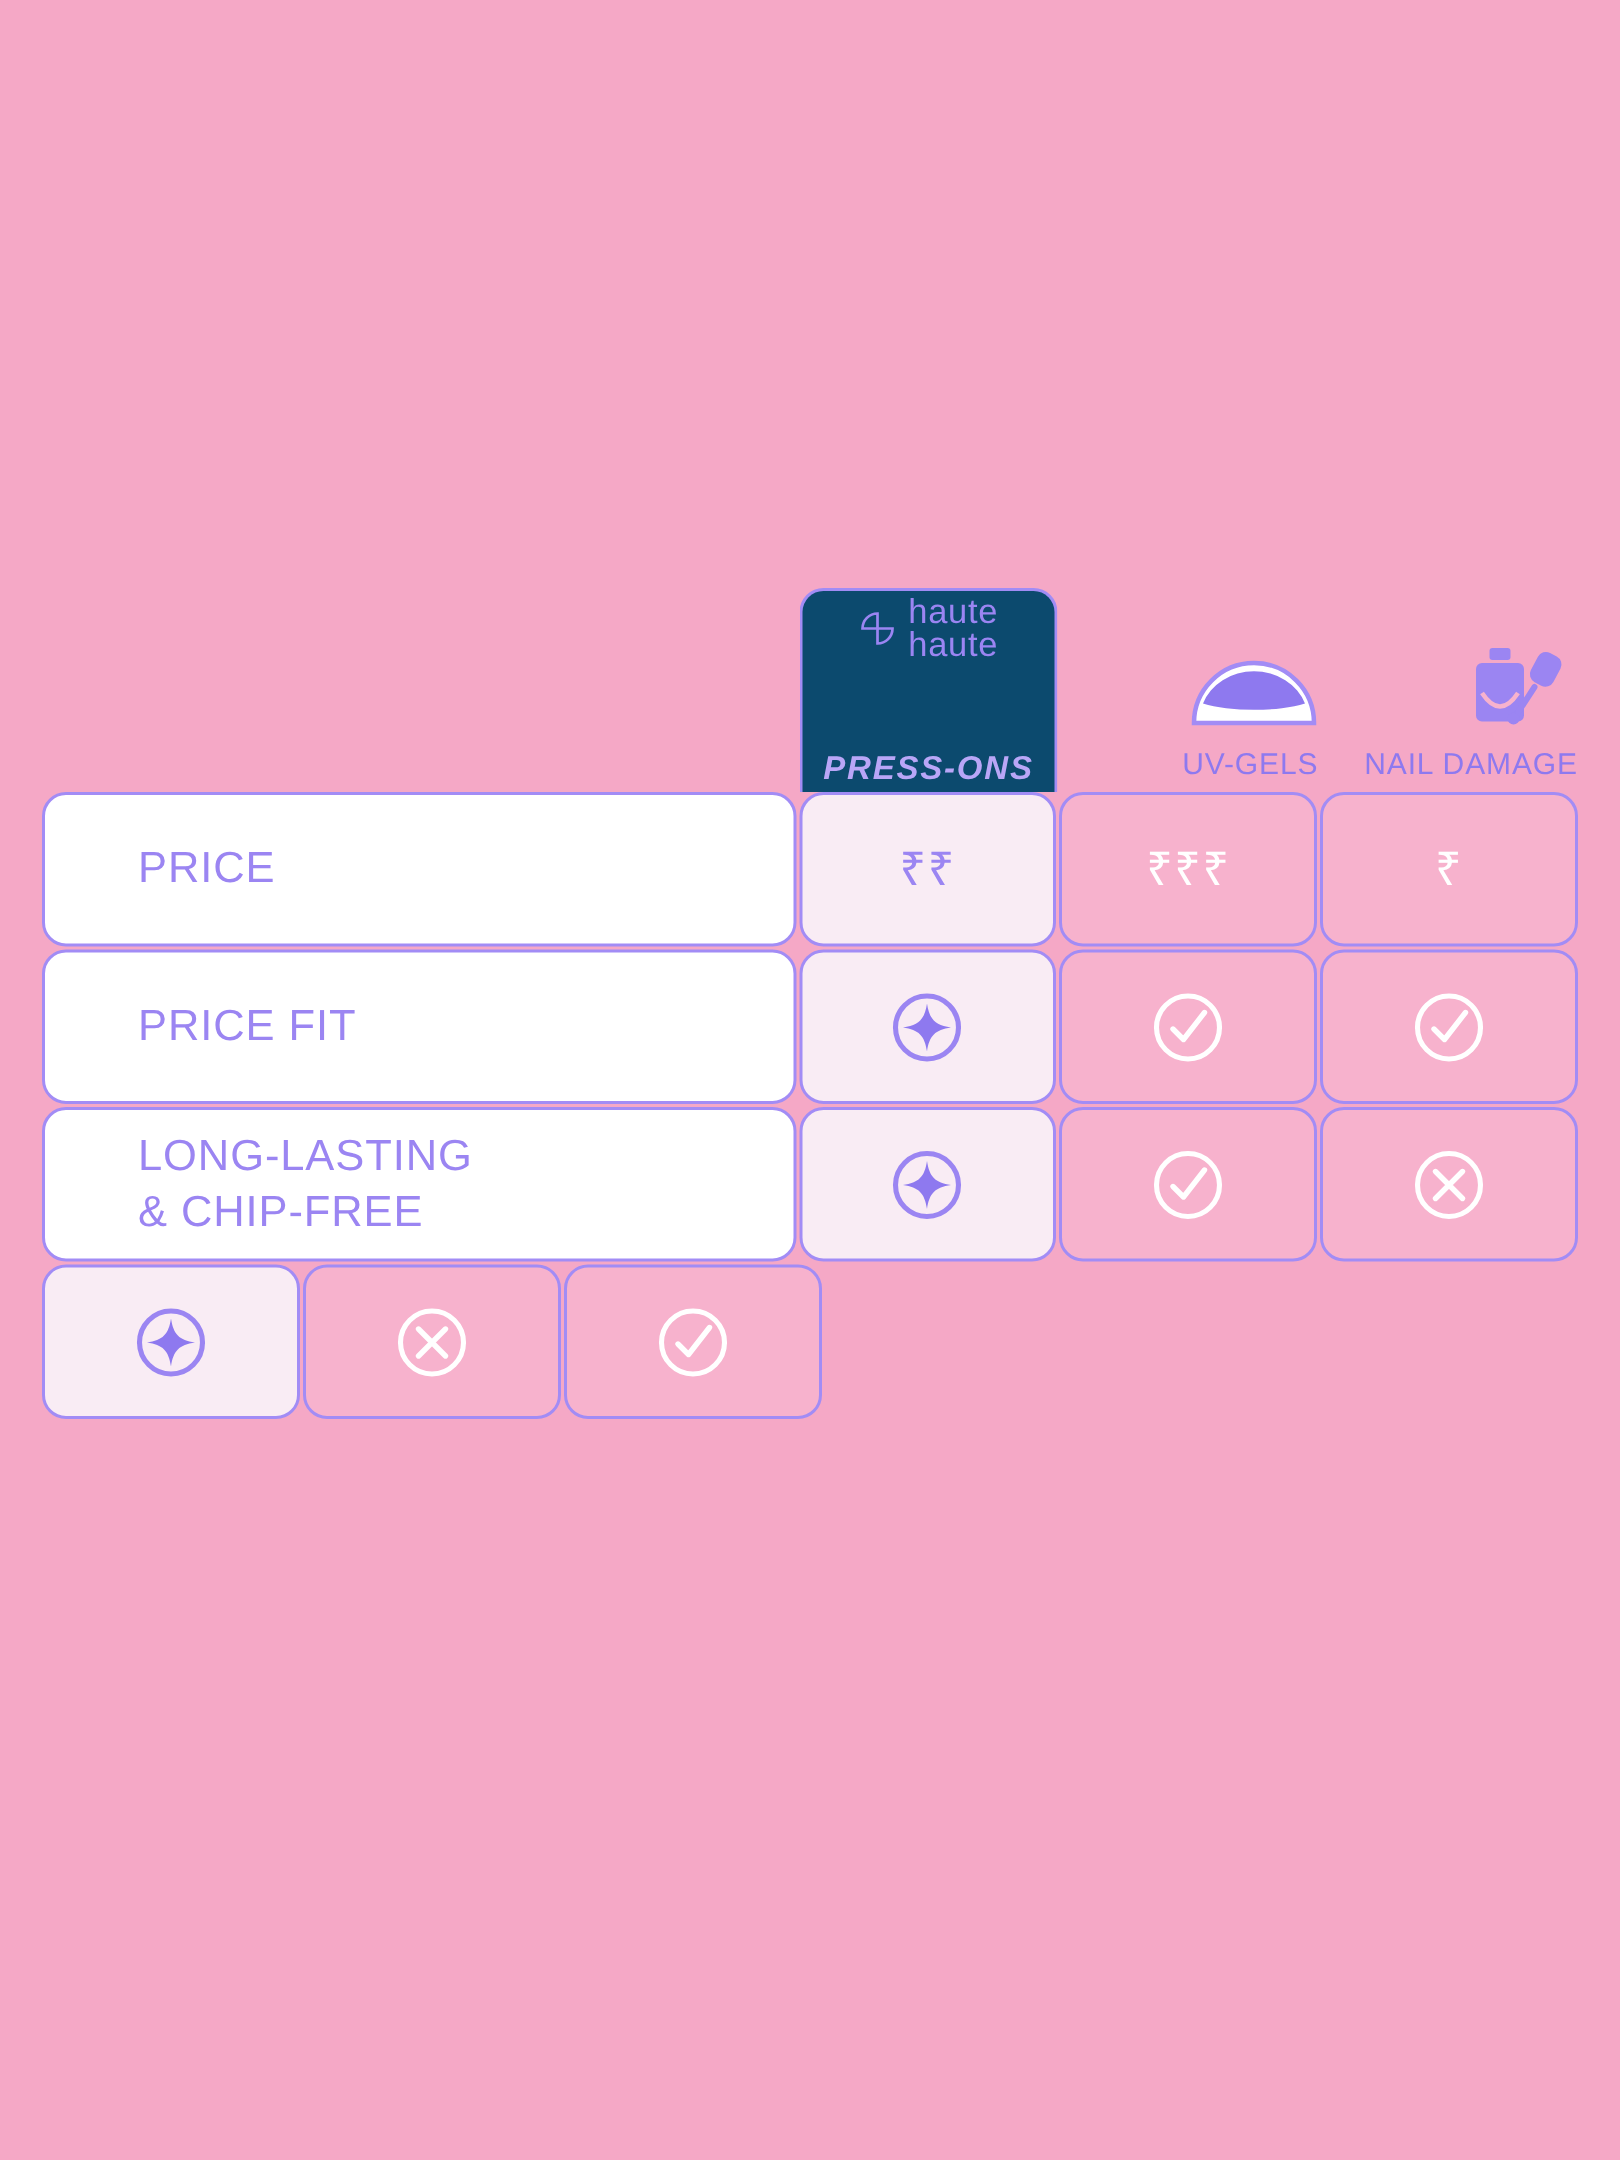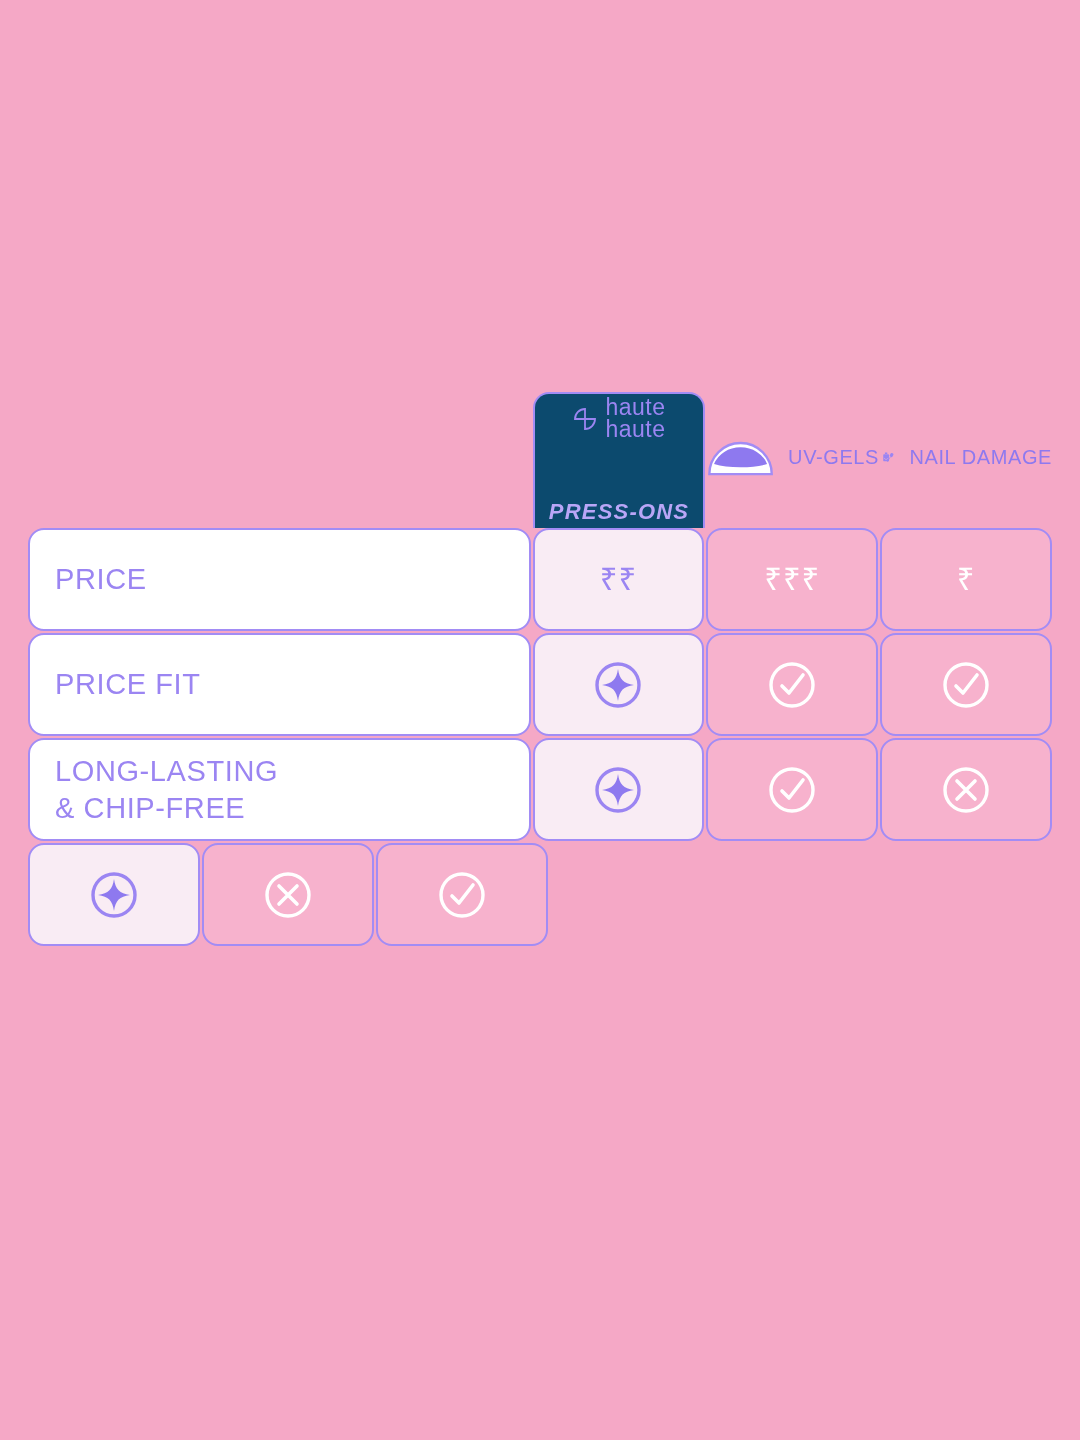--- a/index.html
+++ b/index.html
@@ -77,22 +77,22 @@
     color: #b9a6f7;
     margin-top: 44px;
   }
 
   .comp-head {
     position: absolute;
     top: 2px;
     width: 172px;
     height: 136px;
     display: flex;
-    flex-direction: row;
-    align-items: center;
+    flex-direction: column;
+    align-items: flex-end;
     justify-content: flex-end;
     padding-bottom: 6px;
     gap: 14px;
   }
   .comp-head.col-gels   { left: 679px; }
   .comp-head.col-polish { left: 852px; }
 
   .comp-icon { display: block; }
 
   .comp-label {
@@ -122,21 +122,21 @@
     border: 2px solid #a28cf5;
     border-radius: 16px;
     display: flex;
     align-items: center;
   }
 
   .cell-label {
     width: 503px;
     margin-right: 2px;
     background: #ffffff;
-    padding-left: 25px;
+    padding-left: 62px;
     justify-content: flex-start;
   }
 
   .label-text {
     font-size: 29px;
     font-weight: 400;
     letter-spacing: 0.6px;
     line-height: 1.25;
     color: #9b85f2;
     white-space: pre-line;

